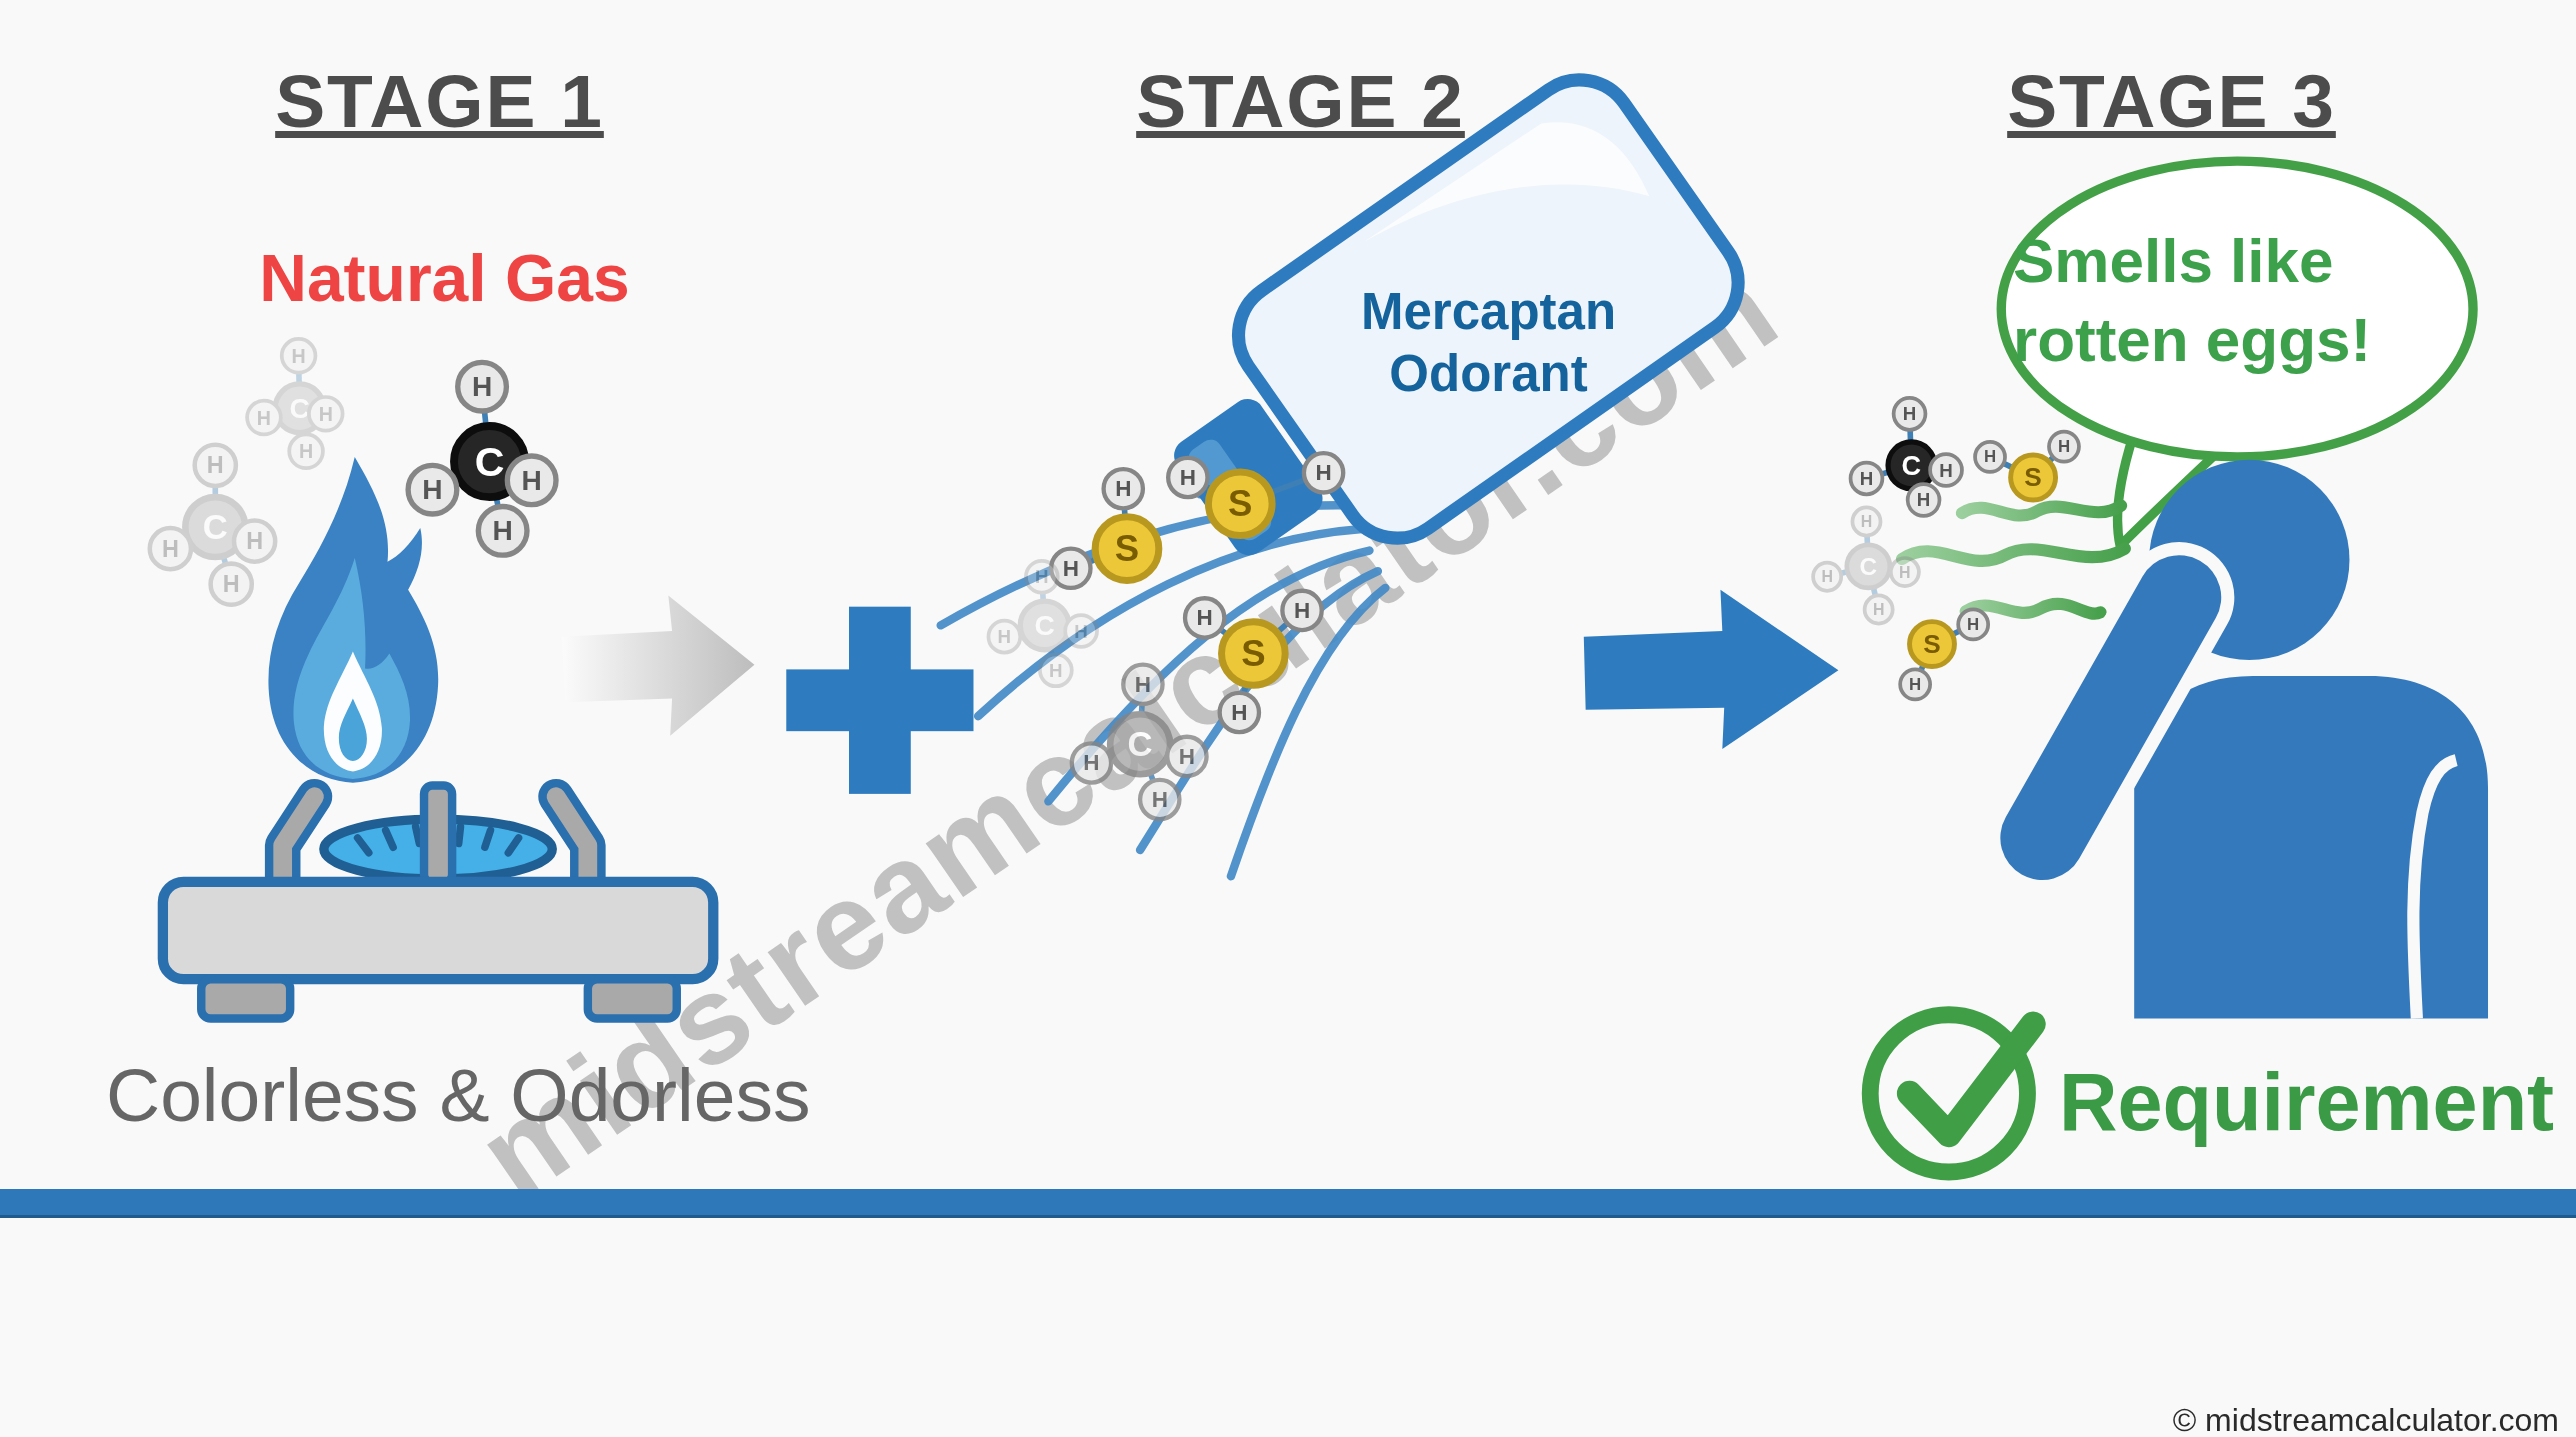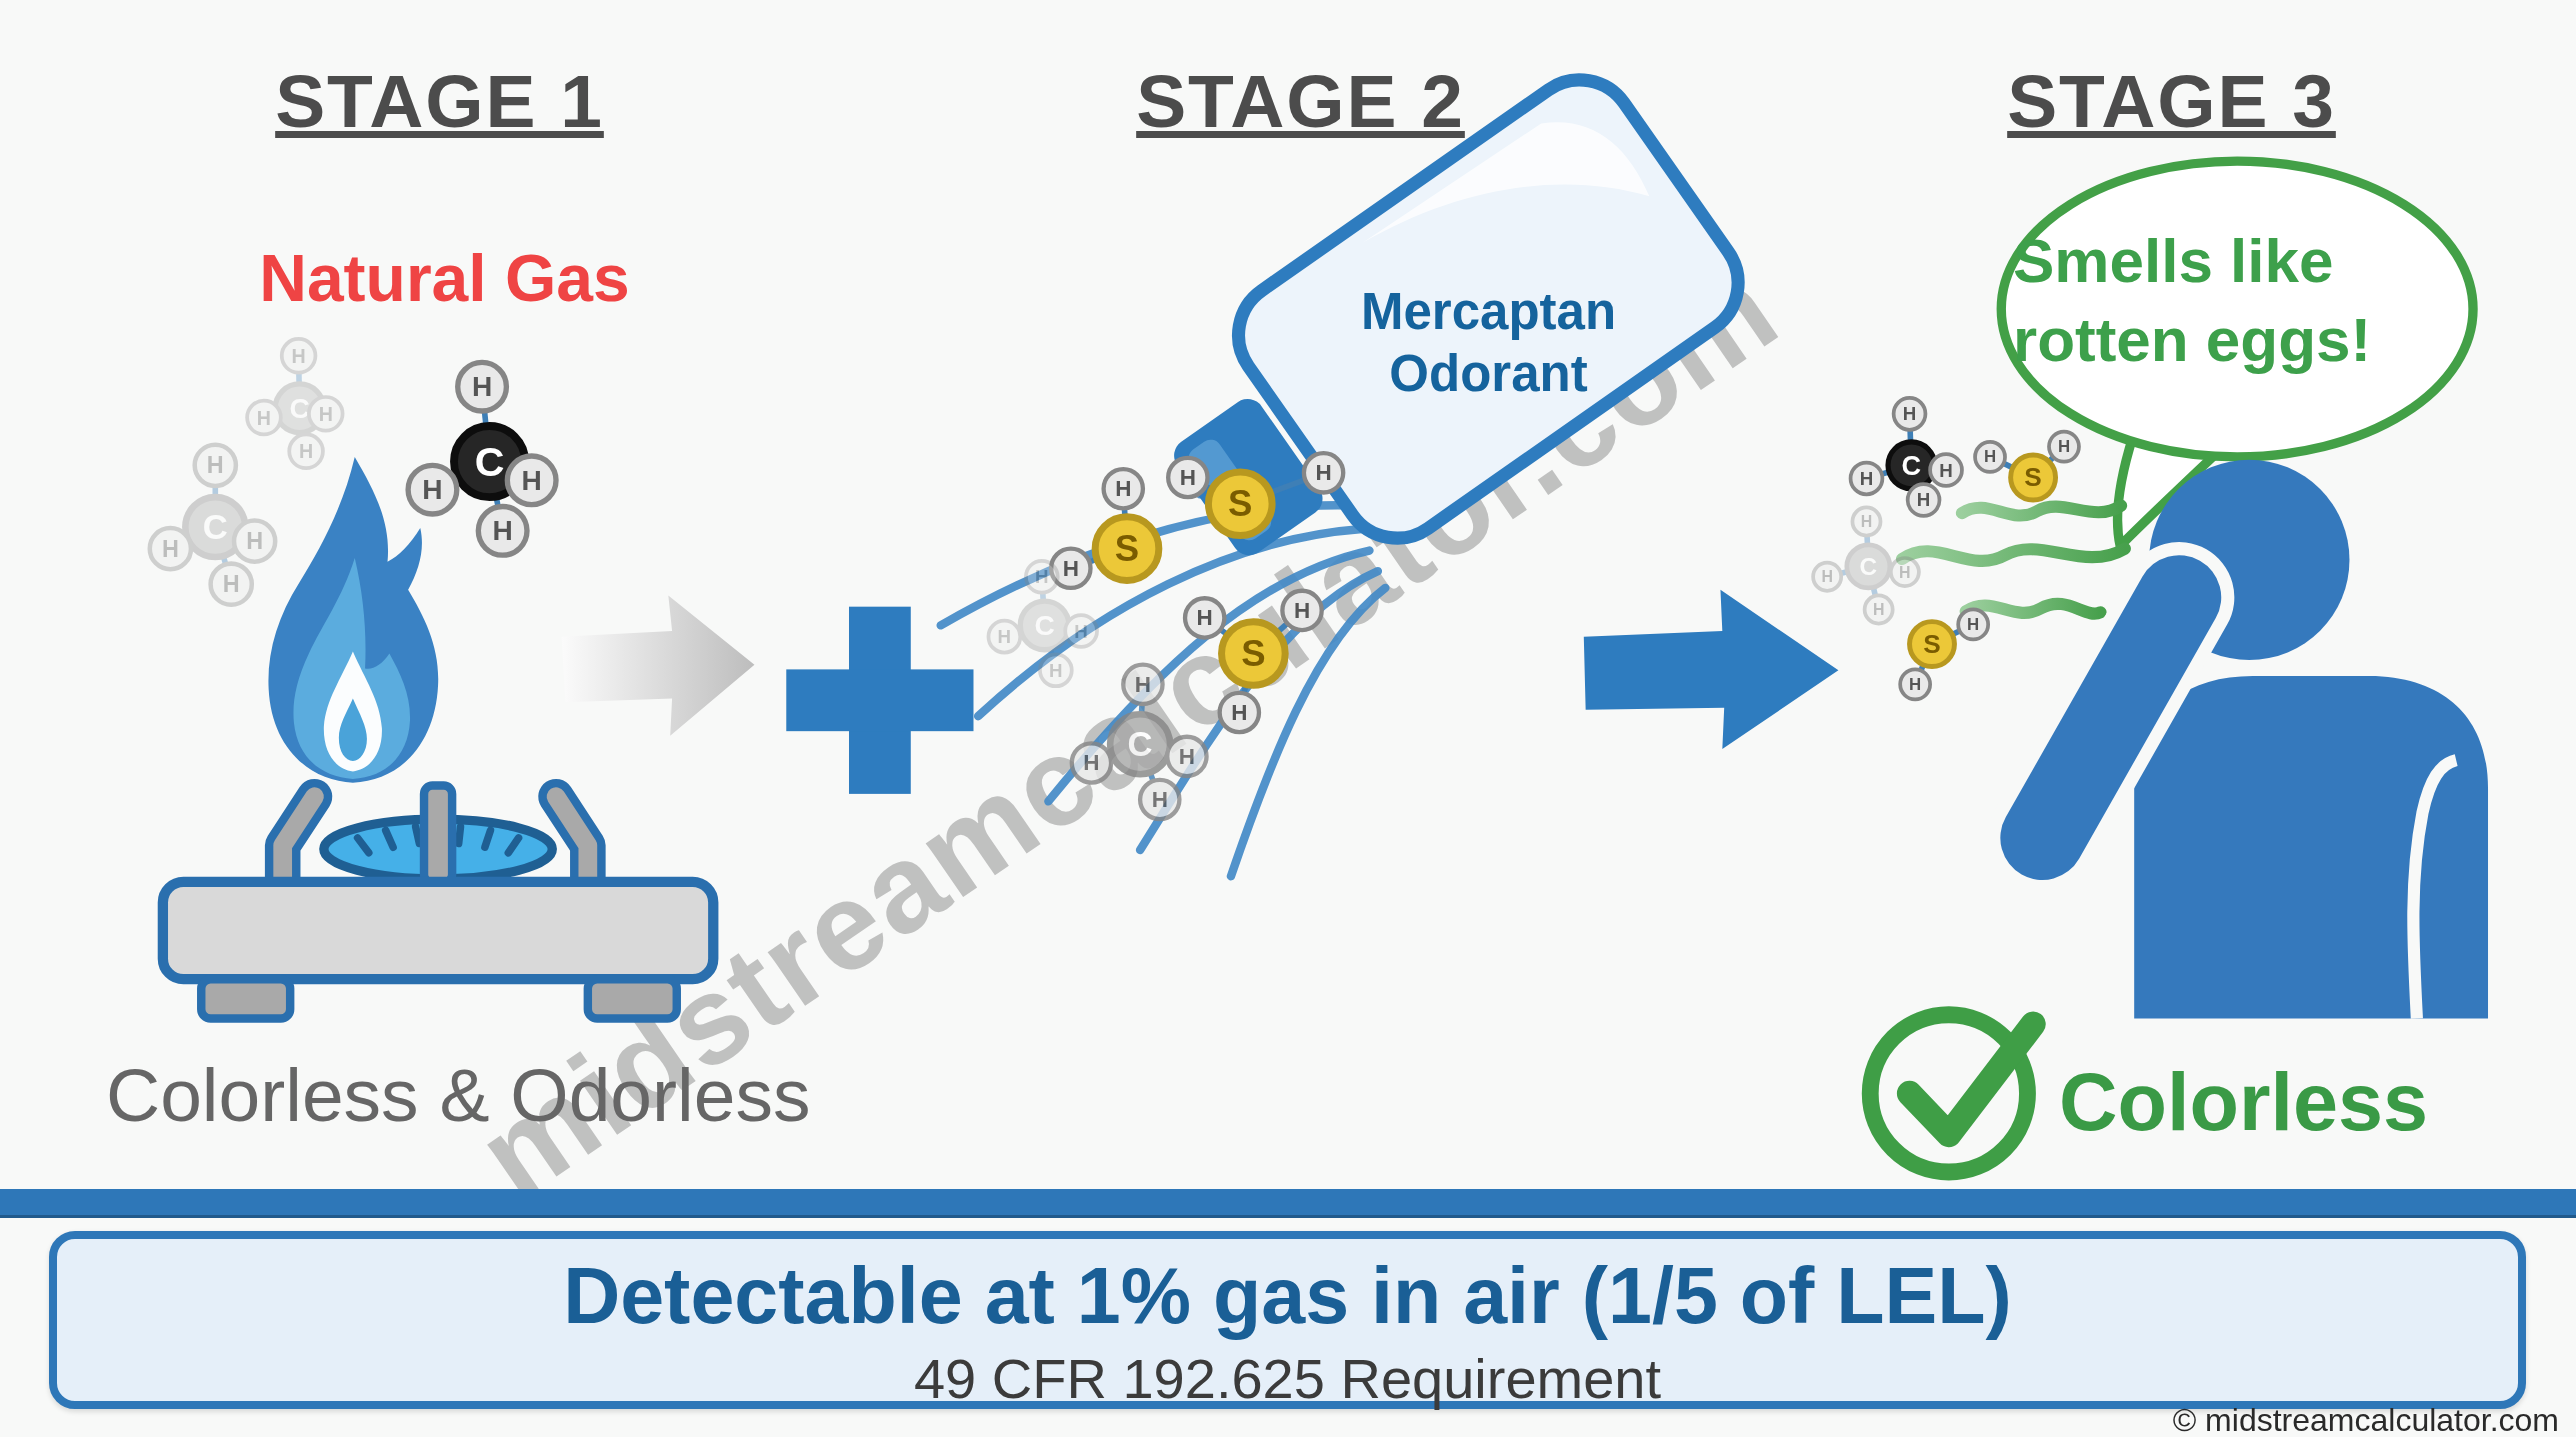--- a/index.html
+++ b/index.html
@@ -422,25 +422,21 @@
   <div class="abs bottle-label" style="left:1320px;top:281px;">
     <div>Mercaptan</div>
     <div>Odorant</div>
   </div>
 
   <div class="abs bubble-text" style="left:2013px;top:221px;">
     <div>Smells like</div>
     <div>rotten eggs!</div>
   </div>
 
-  <div class="abs detectable-label txt" style="left:2059px;top:1056px;">Colorless</div>
+  <div class="abs detectable-label txt" style="left:2059px;top:1056px;">Requirement</div>
 
   <div class="abs blue-bar" style="left:0;top:1189px;"></div>
 
-  <div class="abs banner" style="left:49px;top:1231px;">
-    <div class="banner-title txt">Detectable at 1% gas in air (1/5 of LEL)</div>
-    <div class="banner-sub txt">49 CFR 192.625 Requirement</div>
-  </div>
 
   <div class="abs copyright txt" style="right:17px;top:1402px;">© midstreamcalculator.com</div>
 
 </div>
 
 
 </body></html>

